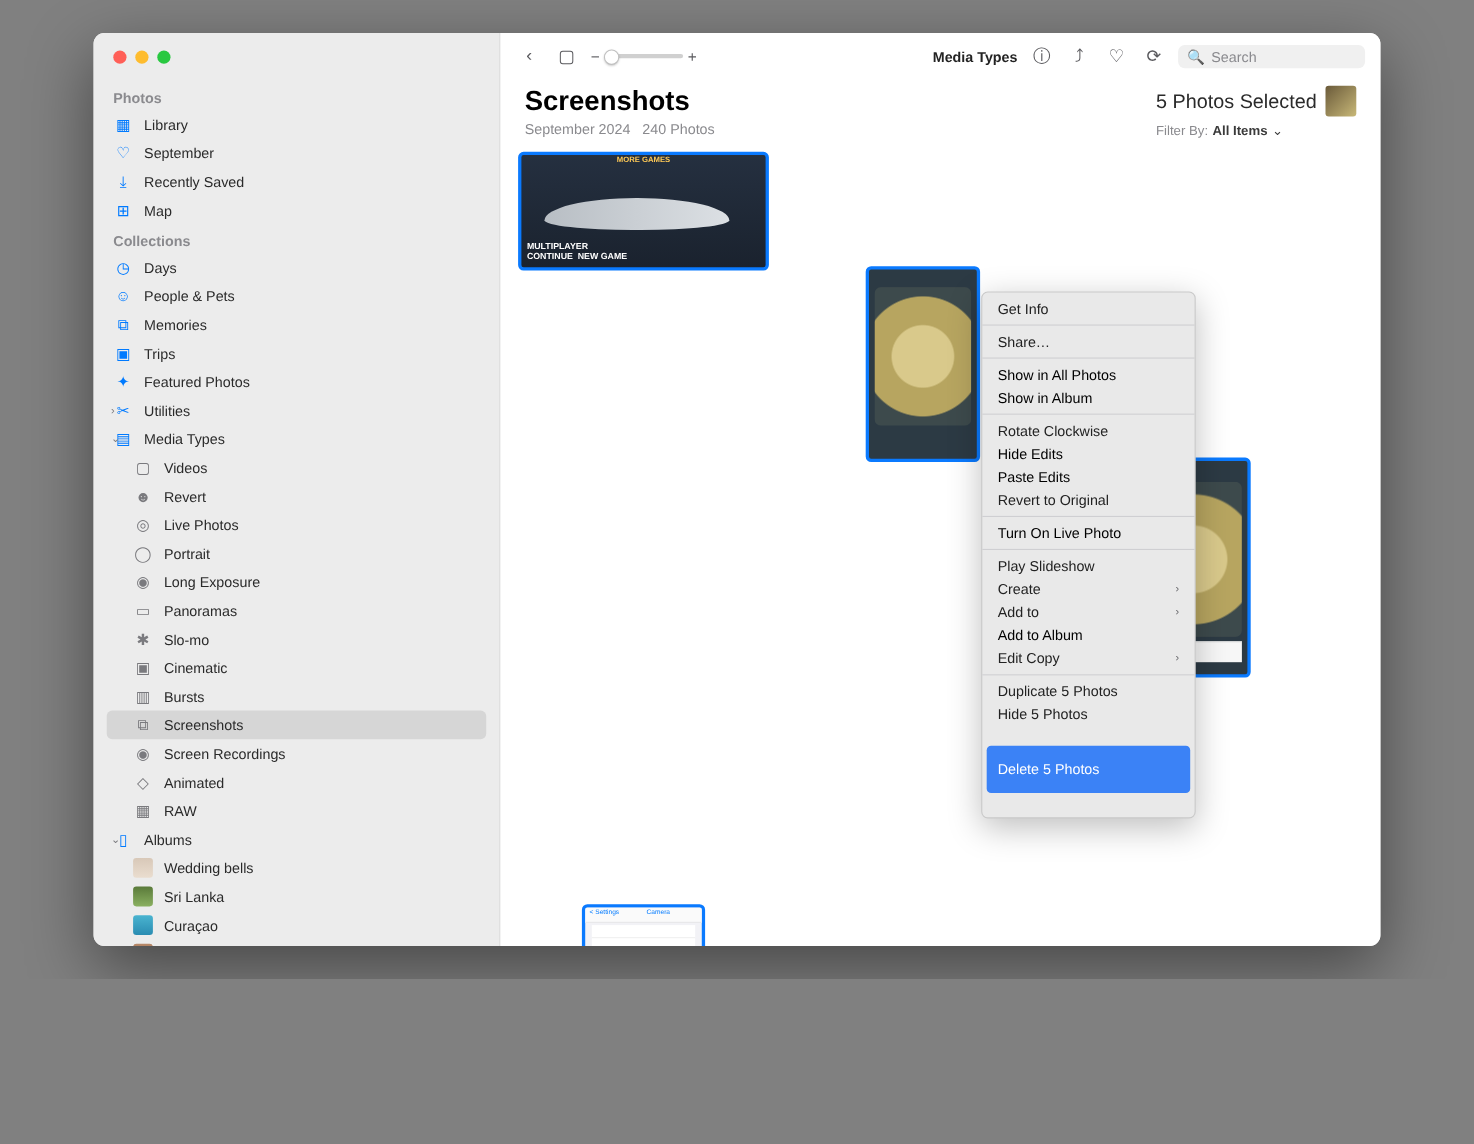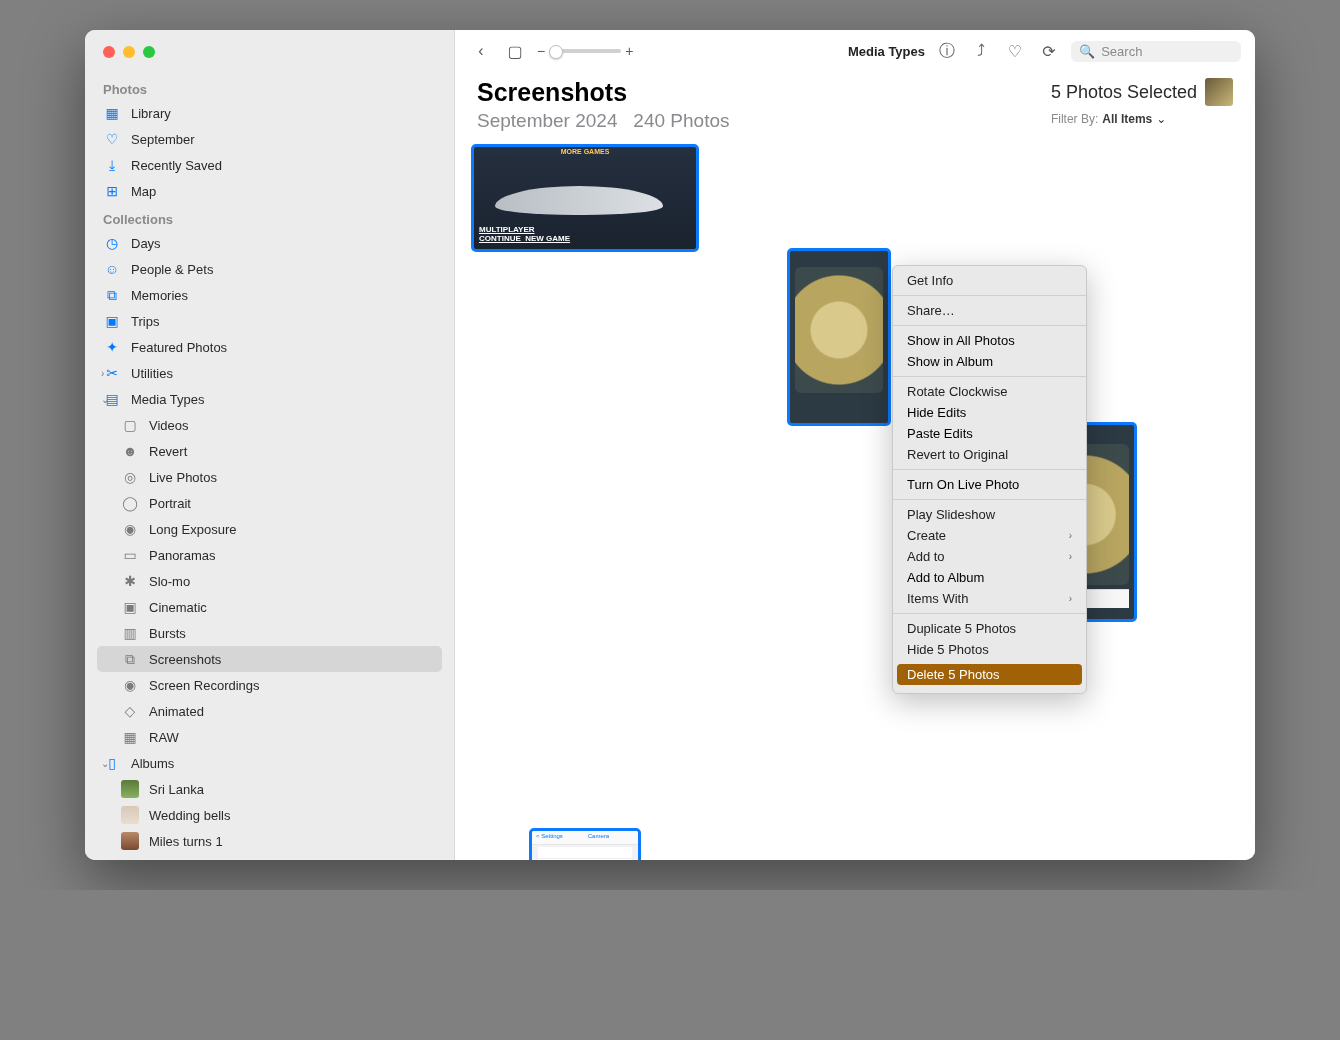--- a/index.html
+++ b/index.html
@@ -39,21 +39,21 @@
 .toolbar { height:42px; display:flex; align-items:center; gap:10px; padding:0 14px; }
 .toolbar .spacer { flex:1; }
 .tbtn { width:24px; height:24px; display:flex; align-items:center; justify-content:center; color:#5a5a5e; cursor:default; }
 .zoom { display:flex; align-items:center; gap:4px; color:#5a5a5e; font-size:14px; }
 .zoom .track { width:72px; height:4px; background:#d0d0d0; border-radius:2px; position:relative; }
 .zoom .track::before { content:""; position:absolute; left:0; top:-4px; width:12px; height:12px; background:#fff; border:1px solid #c0c0c0; border-radius:50%; box-shadow:0 1px 2px rgba(0,0,0,.2);}
 .view-title { font-size:13px; color:#232323; font-weight:600; }
 .search { display:flex; align-items:center; gap:6px; background:#f0f0f0; border-radius:6px; padding:3px 8px; width:170px; color:#8a8a8e; font-size:13px; }
 .header { padding: 6px 22px 8px; display:flex; justify-content:space-between; align-items:flex-start; }
 .header h1 { font-size:25px; font-weight:700; }
-.header .sub { font-size:19px; color:#8a8a8e; margin-top:3px; }
+.header .sub { font-size:13px; color:#8a8a8e; margin-top:3px; }
 .header .right { text-align:right;margin-left:40px; }
 .header .sel { font-size:18px; color:#2a2a2a; display:flex; align-items:center; gap:8px; }
 .selthumb { width:28px; height:28px; border-radius:3px; background:linear-gradient(135deg,#6a5a3a,#c8b878); }
 .filter { font-size:12px; color:#3a3a3a; margin-top:6px; display:flex; align-items:center; gap:4px; }
 .filter .by { color:#8a8a8e; }
 .grid { flex:1; overflow:hidden; padding: 6px 18px 0; position:relative; }
 .gridwrap { position:relative; width:100%; height:100%; }
 .photo {
   position:absolute; border-radius:3px; overflow:hidden;
   display:flex; align-items:center; justify-content:center;
@@ -63,21 +63,21 @@
 
 
 .ctxmenu {
   position:absolute; width:195px; background:#e9e9e9; border:1px solid #c9c9c9;
   border-radius:6px; box-shadow: 0 8px 30px rgba(0,0,0,.25);
   padding:4px 0; font-size:13px; color:#222;
   right: 168px; top: 235px; z-index:50;
 }
 .ctxmenu .mi { padding:3px 14px; display:flex; justify-content:space-between; align-items:center; }
 .ctxmenu .mi.dis { color:#000000; }
-.ctxmenu .mi.hl { background:#a16207; color:#fff; margin:4px 4px; border-radius:4px; padding:3px 10px; }
+.ctxmenu .mi.hl { background:#3b82f6; color:#fff; margin:18px 4px; border-radius:4px; padding:14px 10px; }
 .ctxmenu .sep { height:1px; background:#cfcfd2; margin:4px 0; }
 .ctxmenu .arrow { font-size:10px; color:#6a6a6e; }
 
 
 .mock-game { background: linear-gradient(#253040,#1a222e); position:relative; }
 .mock-game::after { content:""; position:absolute; left:10%; top:38%; width:75%; height:28%; background:linear-gradient(90deg,#b8bec4,#dce0e4); border-radius:50% 50% 48% 48% / 70% 70% 30% 30%; }
 .mock-game .txt { position:absolute; left:6px; bottom:6px; color:#fff; font-size:8px; line-height:1.2; font-weight:600; }
 .mock-game .top { position:absolute; left:0; right:0; top:2px; text-align:center; color:#ffca56; font-size:7px; font-weight:700; }
 
 .mock-pumpkin { background:#2c3a44; position:relative; }
@@ -208,26 +208,30 @@
         <span class="ic gray">▦</span>
         <span class="lbl">RAW</span>
       </div>
 
     <div class="nav-item">
       <span class="disclosure">⌄</span>
       <span class="ic">▯</span>
       <span class="lbl">Albums</span>
     </div>
     <div class="nav-item indent1">
+        <span class="thumb" style="background:linear-gradient(#d8c8b8,#eaddcf)"></span>
+        <span class="lbl">Wedding bells</span>
+      </div>
+    <div class="nav-item indent1">
         <span class="thumb" style="background:linear-gradient(#5a7a3a,#8ab060)"></span>
         <span class="lbl">Sri Lanka</span>
       </div>
     <div class="nav-item indent1">
-        <span class="thumb" style="background:linear-gradient(#d8c8b8,#eaddcf)"></span>
-        <span class="lbl">Wedding bells</span>
+        <span class="thumb" style="background:linear-gradient(#4ab4d0,#2a8cb2)"></span>
+        <span class="lbl">Curaçao</span>
       </div>
     <div class="nav-item indent1">
         <span class="thumb" style="background:linear-gradient(#b88a6a,#7a4a30)"></span>
         <span class="lbl">Miles turns 1</span>
       </div>
   </aside>
 
   <main class="main">
     <div class="toolbar">
       <div class="tbtn">‹</div>
@@ -268,21 +272,21 @@
           <span>⌄</span>
         </div>
       </div>
     </div>
 
     <div class="grid">
       <div class="gridwrap">
 
         <div class="photo selected mock-game" style="left:0; top:0; width:224px; height:104px;">
           <div class="top">MORE GAMES</div>
-          <div class="txt" style="white-space:pre;text-decoration:underline;">MULTIPLAYER
+          <div class="txt" style="white-space:pre;">MULTIPLAYER
 CONTINUE  NEW GAME</div>
         </div>
         <div class="photo selected mock-pumpkin" style="left:316px; top:0; width:100px; height:174px;"></div>
         <div class="photo selected mock-pumpkin markup" style="left:562px; top:0; width:100px; height:196px;"></div>
 
         <div class="photo selected mock-settings" style="left:58px; top:210px; width:108px; height:236px;">
           <div class="bar">
               <span>&lt; Settings</span>
               <span>Camera</span>
               <span></span>
@@ -339,21 +343,21 @@
           <span class="arrow">›</span>
         </div>
       <div class="mi">
           <span>Add to</span>
           <span class="arrow">›</span>
         </div>
       <div class="mi dis">
           <span>Add to Album</span>
         </div>
       <div class="mi">
-          <span>Items With</span>
+          <span>Edit Copy</span>
           <span class="arrow">›</span>
         </div>
       <div class="sep"></div>
       <div class="mi">
           <span>Duplicate 5 Photos</span>
         </div>
       <div class="mi">
           <span>Hide 5 Photos</span>
         </div>
       <div class="mi hl">

